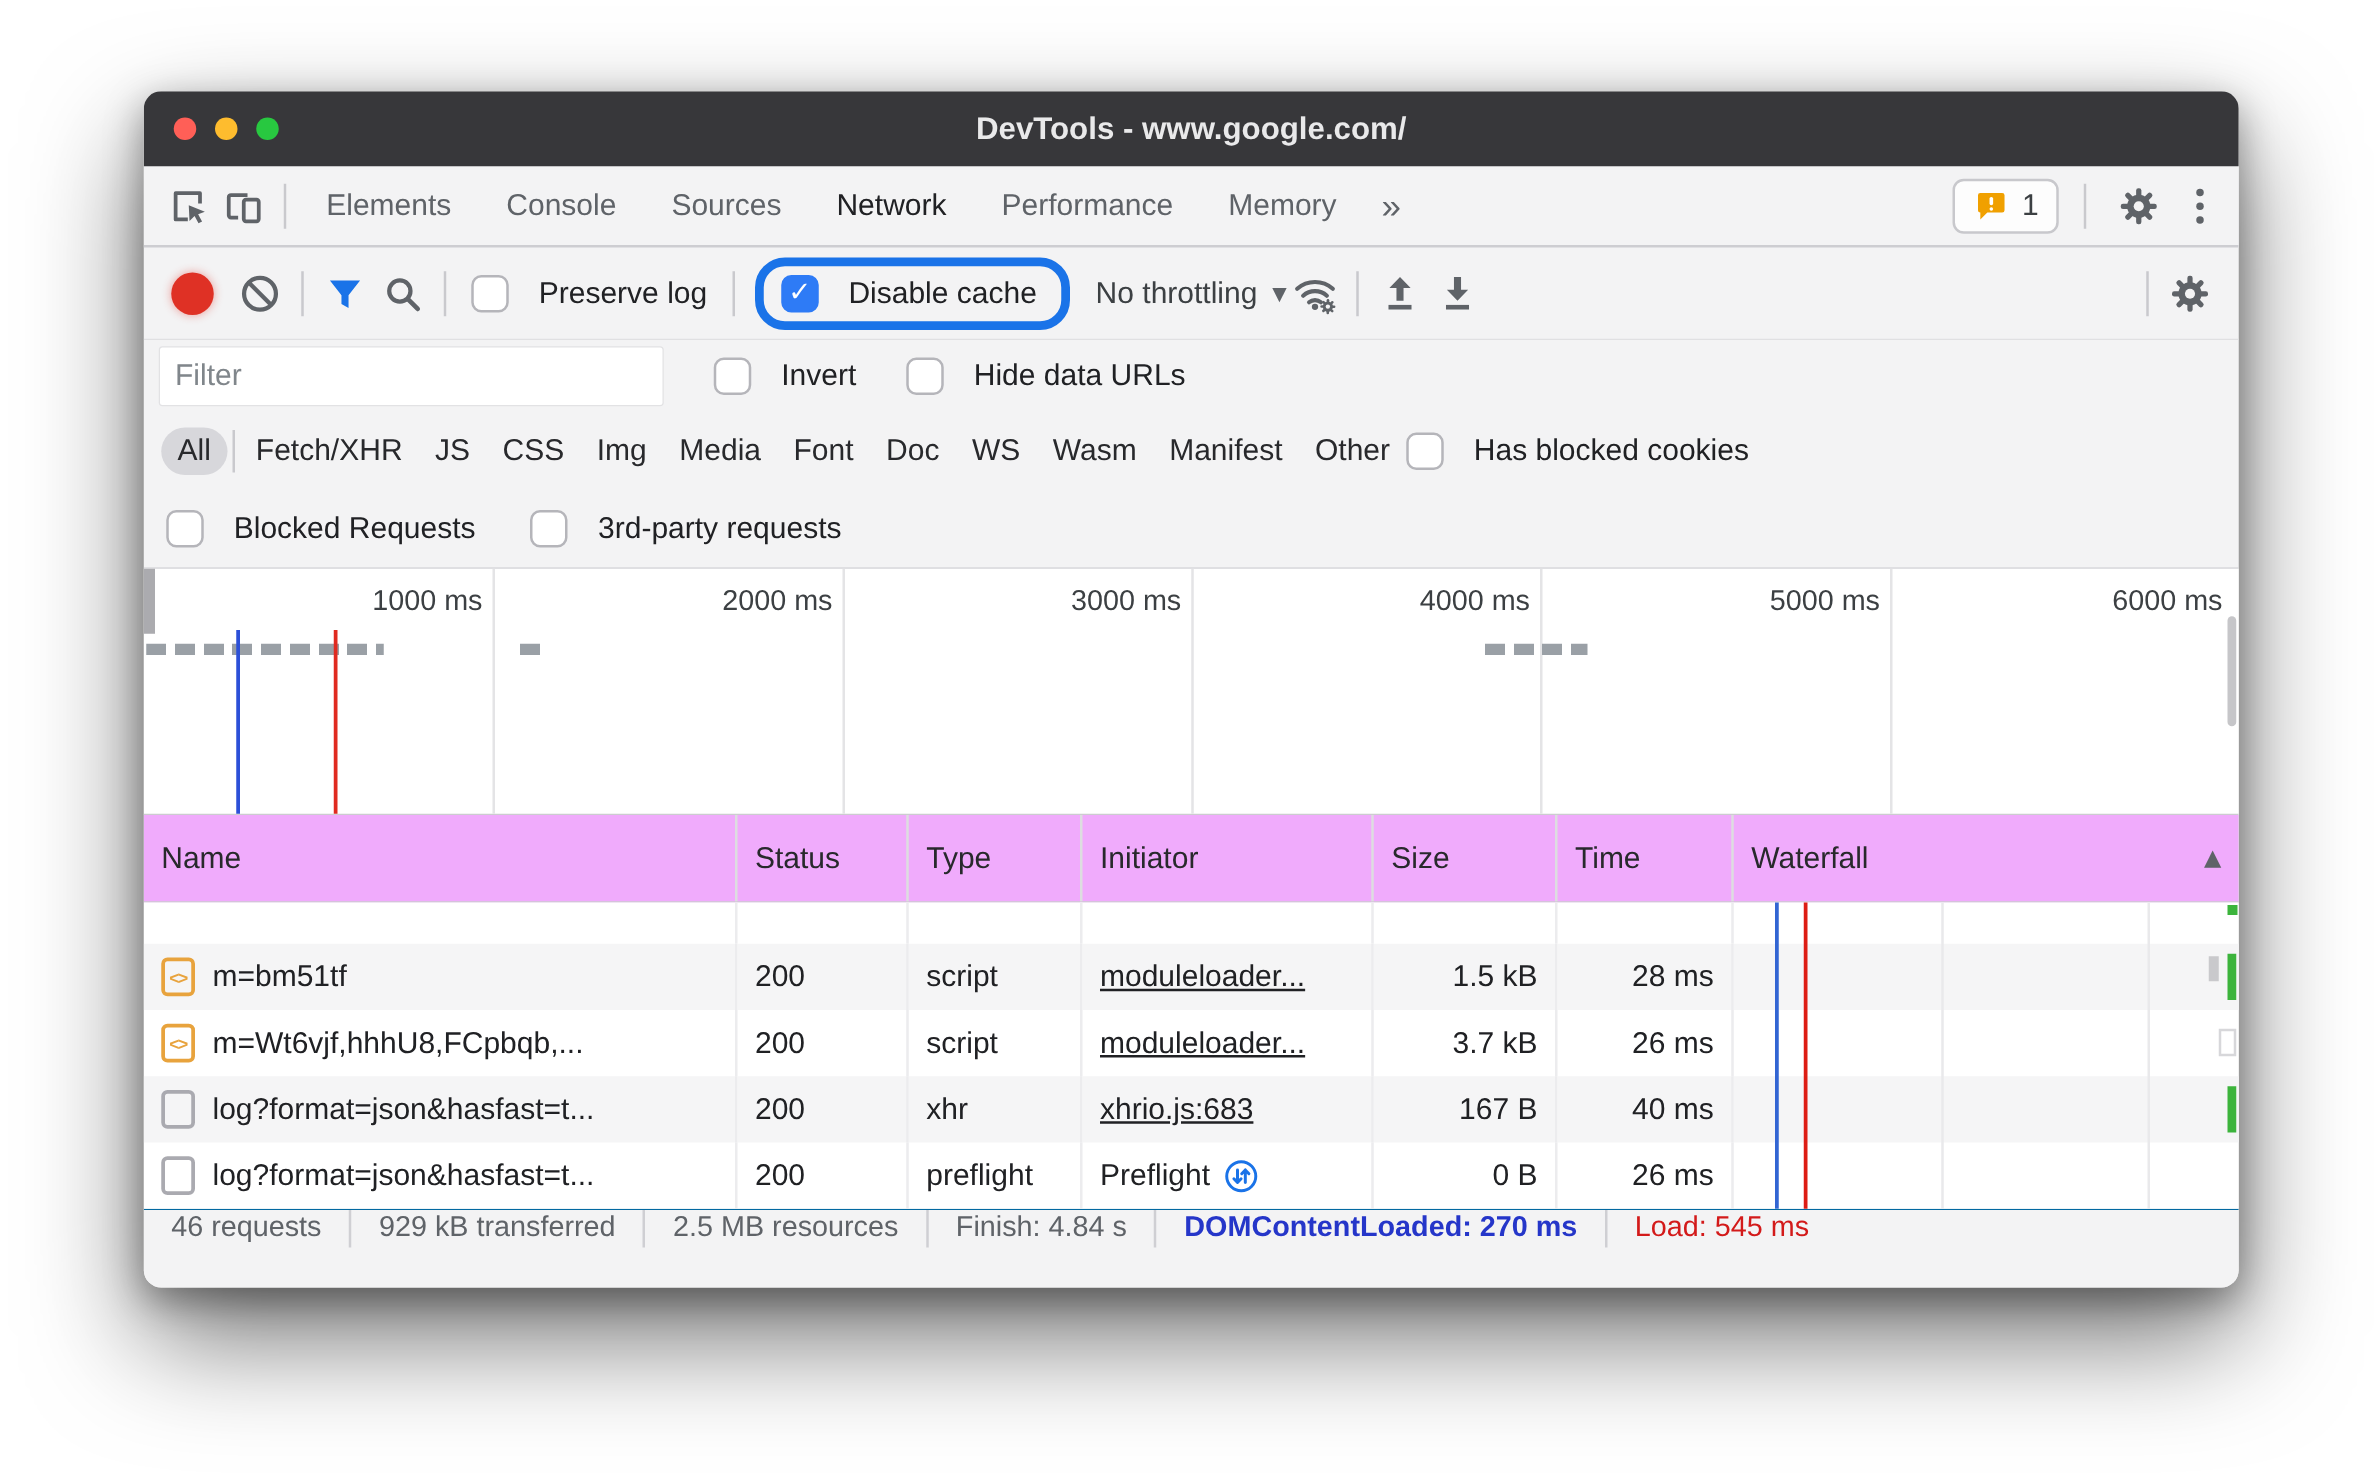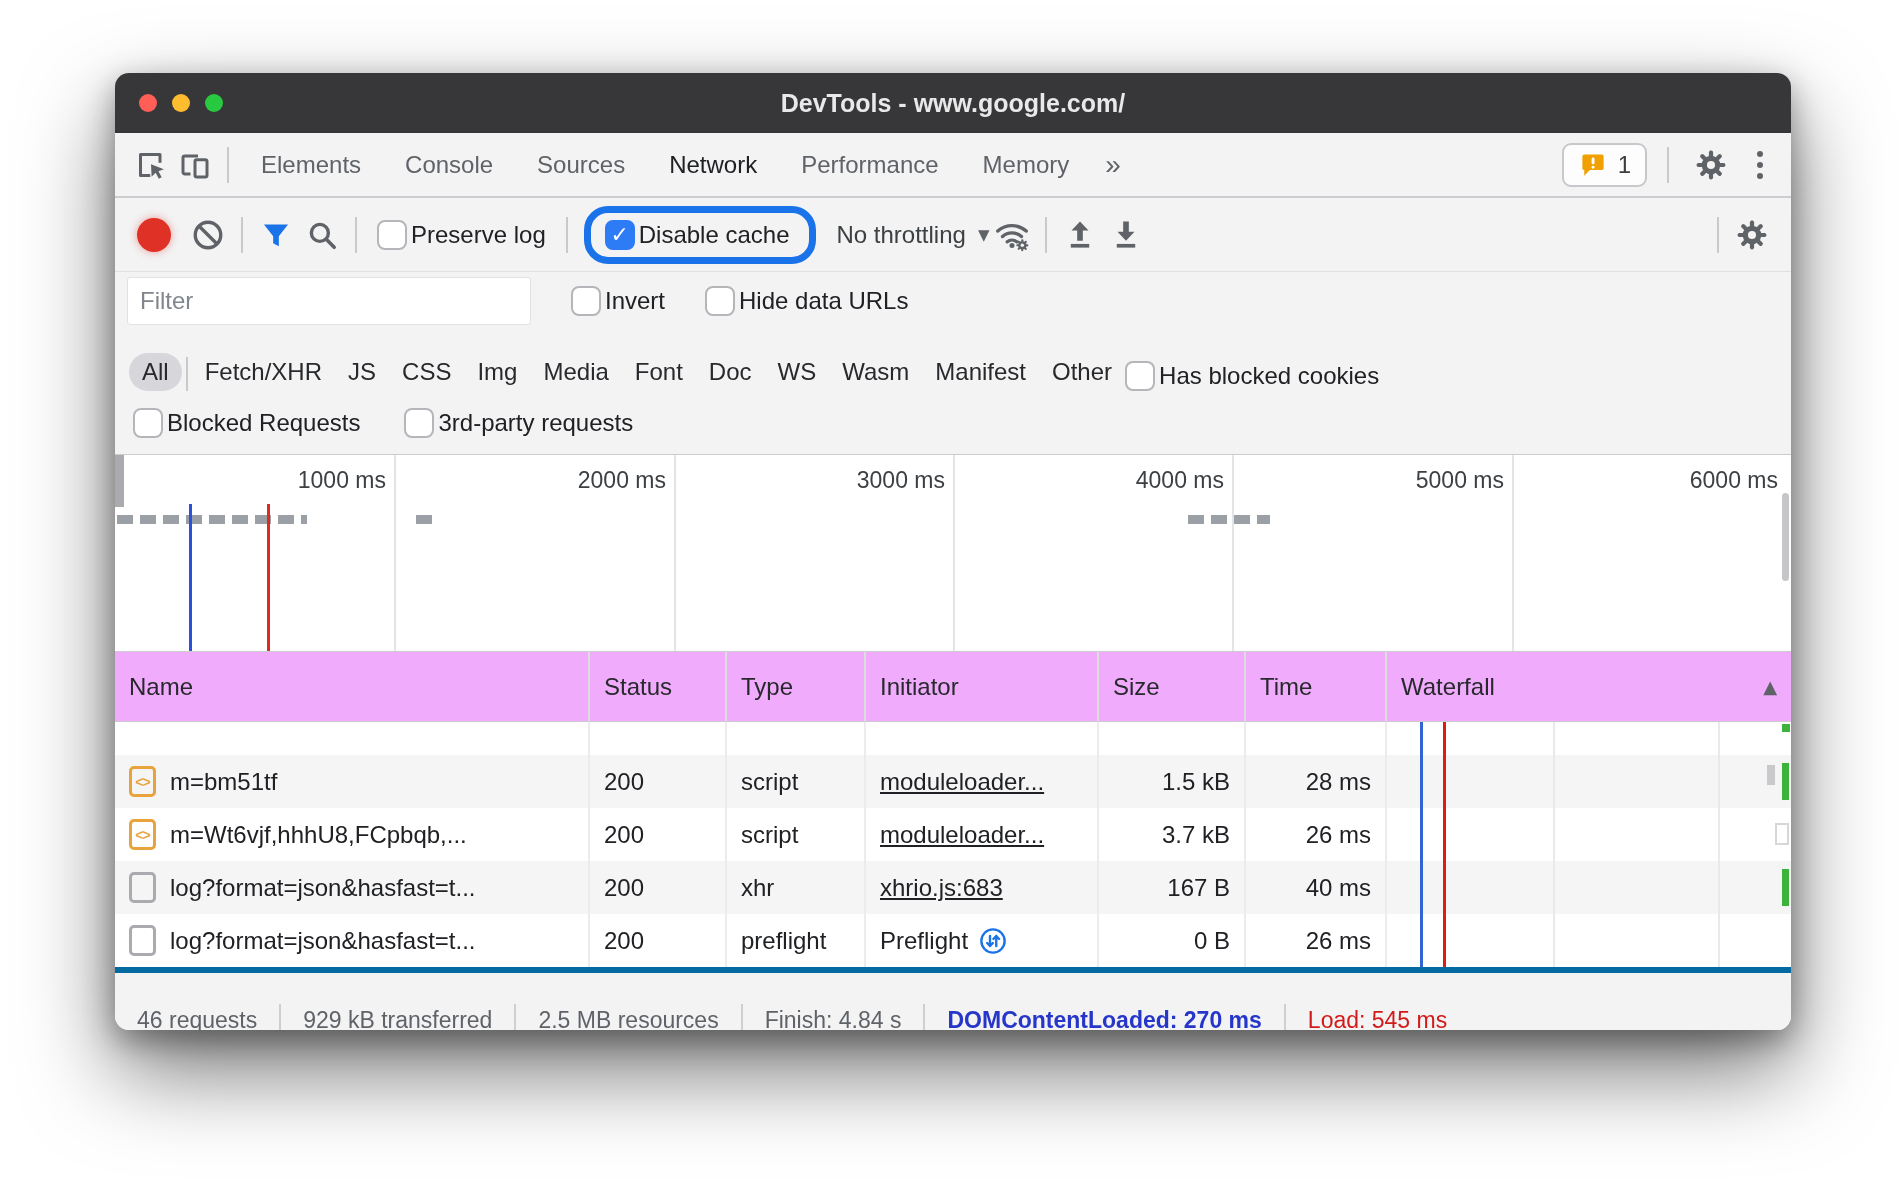--- a/index.html
+++ b/index.html
@@ -33,31 +33,31 @@
   .issues-badge{display:flex;align-items:center;gap:10px;border:2px solid #c8c8cc;background:#fdfdfd;border-radius:9px;padding:5px 14px;}
   .issues-count{font-size:24px;color:#3c4043;}
   .kebab{display:flex;flex-direction:column;gap:5px;padding:6px 14px;}
   .kebab i{width:6px;height:6px;border-radius:50%;background:#5f6368;display:block;}
   
   .nettb{height:73px;display:flex;align-items:center;padding:0 16px;border-bottom:1px solid #e0e0e2;}
   .rec-dot{width:34px;height:34px;border-radius:50%;background:#df3125;box-shadow:0 0 8px rgba(223,49,37,.45);margin:0 14px 0 6px;}
   .tool{display:flex;align-items:center;justify-content:center;width:46px;height:46px;}
   .throttle{display:flex;align-items:center;gap:12px;margin-left:14px;font-size:24px;color:#3c4043;}
   .dd-arrow{font-size:15px;color:#5f6368;}
-  .cblabel{display:flex;align-items:center;gap:4px;font-size:24px;color:#202124;}
+  .cblabel{display:flex;align-items:center;gap:24px;font-size:24px;color:#202124;}
   .cb{width:30px;height:30px;border:2px solid #b5b5ba;border-radius:8px;background:#fff;box-sizing:border-box;flex:0 0 auto;}
   .cb.checked{background:#2e7bf6;border-color:#2e7bf6;color:#fff;display:flex;align-items:center;justify-content:center;font-size:22px;font-weight:700;}
   .highlight-ring{display:flex;align-items:center;gap:12px;border:7px solid #1a73e8;border-radius:24px;padding:7px 20px 7px 14px;margin:0 6px;}
   .spacer{flex:1;}
   
   .filterrow{height:58px;display:flex;align-items:center;padding:0 12px;gap:40px;}
   .filter-input{width:404px;height:48px;background:#fff;border:1px solid #e2e2e4;border-radius:3px;font-size:24px;padding:0 12px;color:#202124;box-sizing:border-box;font-family:inherit;}
   .filter-input::placeholder{color:#80868b;}
   
-  .typerow{height:61px;display:flex;align-items:flex-end;padding:0 14px;font-size:24px;color:#28292c;}
+  .typerow{height:61px;display:flex;align-items:center;padding:0 14px;font-size:24px;color:#28292c;}
   .typepill{padding:5px 13px;border-radius:22px;}
   .typepill.selected{background:#d7d7db;}
   .typeitem{padding:5px 13px;}
   .type-sep{width:2px;height:34px;background:#c9c9cd;margin:0 4px;}
   .hbc{}
   
   .blockrow{height:63px;display:flex;align-items:center;gap:44px;padding:0 18px;border-bottom:1px solid #ccccd0;}
   
   .timeline{height:197px;background:#fff;border-bottom:1px solid #ccccd0;position:relative;box-sizing:border-box;}
   .tl-seg-label{position:absolute;top:12px;font-size:23px;color:#3c4043;text-align:right;}
@@ -90,21 +90,21 @@
   .wf-overlay{position:absolute;top:0;bottom:0;left:0;right:0;pointer-events:none;}
   .wf-grid{position:absolute;top:0;bottom:0;width:2px;background:#e9e9eb;}
   .wf-line{position:absolute;top:0;bottom:0;width:3px;}
   .wf-line.blue{background:#3265d3;}
   .wf-line.red{background:#dd1d14;}
   .wf-bar{position:absolute;width:7px;background:#3cb43c;}
   .wf-flag{position:absolute;width:8px;height:8px;background:#3cb43c;}
   .wf-tick{position:absolute;width:8px;height:20px;background:#c9c9cc;}
   .wf-box{position:absolute;width:14px;height:22px;border:2px solid #d7d7da;background:#fff;box-sizing:border-box;}
   
-  .statusbar{height:67px;background:#f3f3f4;border-top:6px solid #0369a1;display:flex;align-items:flex-end;padding:0 22px;gap:22px;font-size:23px;color:#5f6368;box-sizing:border-box;}
+  .statusbar{height:67px;background:#f3f3f4;border-top:1px solid #0369a1;display:flex;align-items:flex-start;padding:0 22px;gap:22px;font-size:23px;color:#5f6368;box-sizing:border-box;}
   .sb-sep{width:2px;height:30px;background:#cfcfd3;}
   .sb-dcl{color:#2536c9;font-weight:bold;}
   .sb-load{color:#d31a1a;}
   .glyphfont{font-family:"DejaVu Sans",sans-serif;}
   svg{display:block;}
 </style>
 </head>
 <body>
 
 <div class="win">

